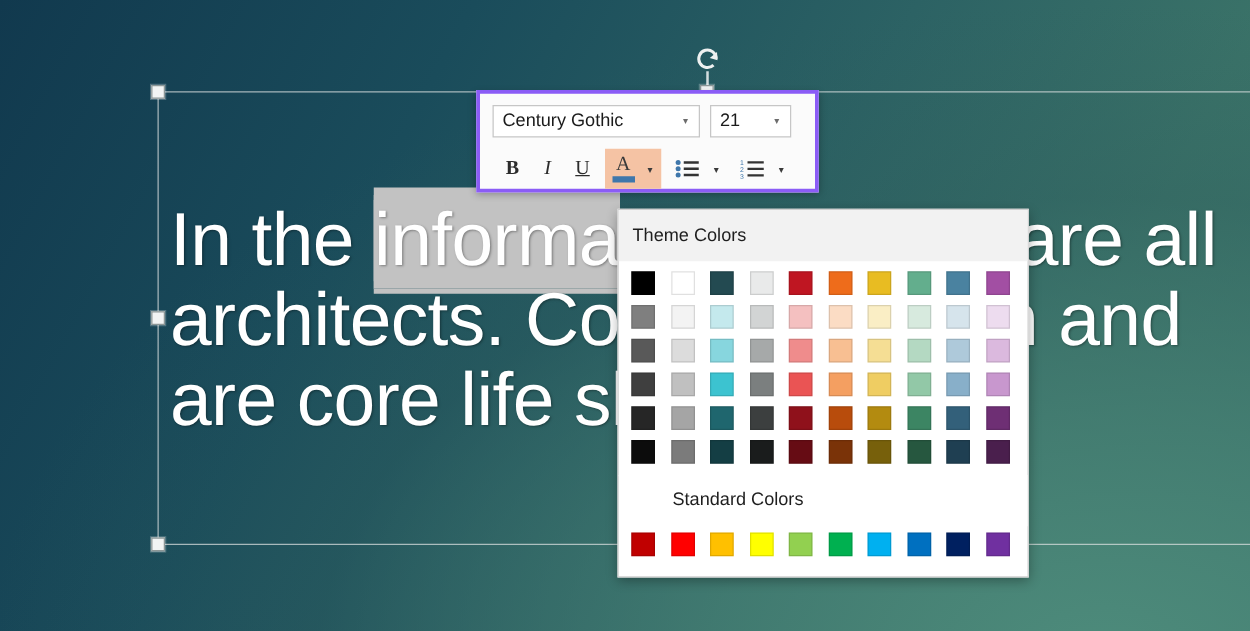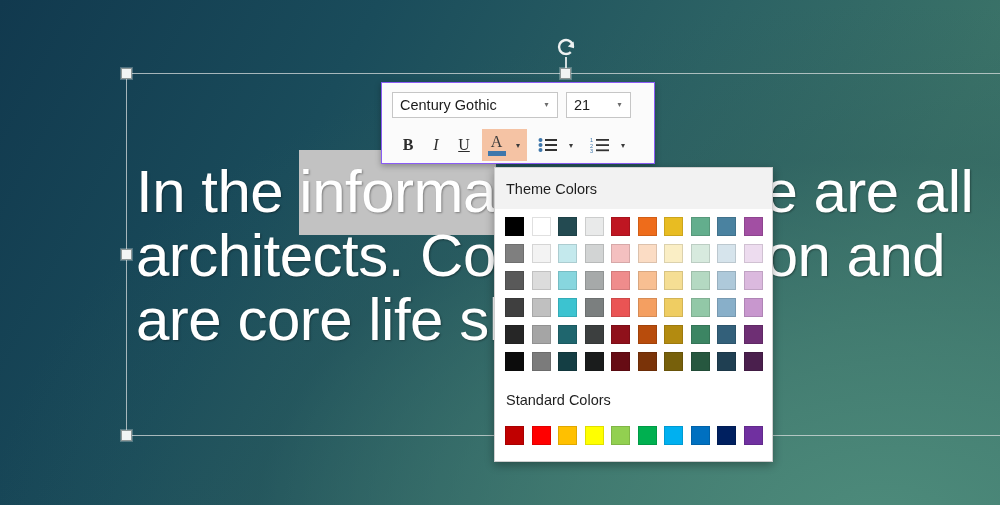--- a/index.html
+++ b/index.html
@@ -69,24 +69,24 @@
   #slide-text .line { height: 64px; }
   .sel-hl {
     background: #c2c2c2;
     padding: 2px 0 6px 0;
     box-shadow: 0 -6px 0 #c2c2c2, 0 4px 0 #c2c2c2;
   }
 
   
   #mini-toolbar {
     position: absolute;
-    left: 381px; top: 82px;
+    left: 381px; top: 72px;
     width: 274px; height: 82px;
     background: #fbfbfb;
-    border: 1px solid #8b5cf6;
+    border: 3px solid #8b5cf6;
     box-shadow: 0 2px 6px rgba(0,0,0,0.30);
     z-index: 20;
     text-decoration: underline;
   }
   #toolbar-row-1 {
     position: absolute;
     left: 0; top: 0; right: 0; height: 44px;
     display: flex; align-items: center; padding-left: 10px; gap: 8px;
   }
   .combo {
@@ -156,37 +156,38 @@
   .list-caret {
     width: 16px; height: 28px;
     display: flex; align-items: center; justify-content: center;
     color: #3a3a3a; font-size: 8px;
   }
 
   
   #color-picker {
     position: absolute;
     left: 494px; top: 167px;
-    width: 279px; height: 295px;
+    width: 329px; height: 295px;
     background: #ffffff;
     border: 1px solid #cfcfcf;
     box-shadow: 0 3px 9px rgba(0,0,0,0.33);
     z-index: 30;
   }
   .cp-section-title {
     font-size: 14.5px;
     color: #1e1e1e;
     padding: 12px 0 8px 11px;
     background: #f2f2f2;
   }
   #theme-title { height: 41px; line-height: 19px; }
   #standard-title {
     height: 40px; line-height: 18px;
     background: #ffffff;
     padding-top: 10px;
+    margin-left: 32px;
   }
   .swatch-grid {
     padding: 5px 6px 4px 7px;
     display: grid;
     grid-template-columns: repeat(10, 1fr);
     gap: 1px 1px;
   }
   #theme-grid { row-gap: 2px; padding-bottom: 6px; }
   .swatch {
     width: 25px; height: 25px;

